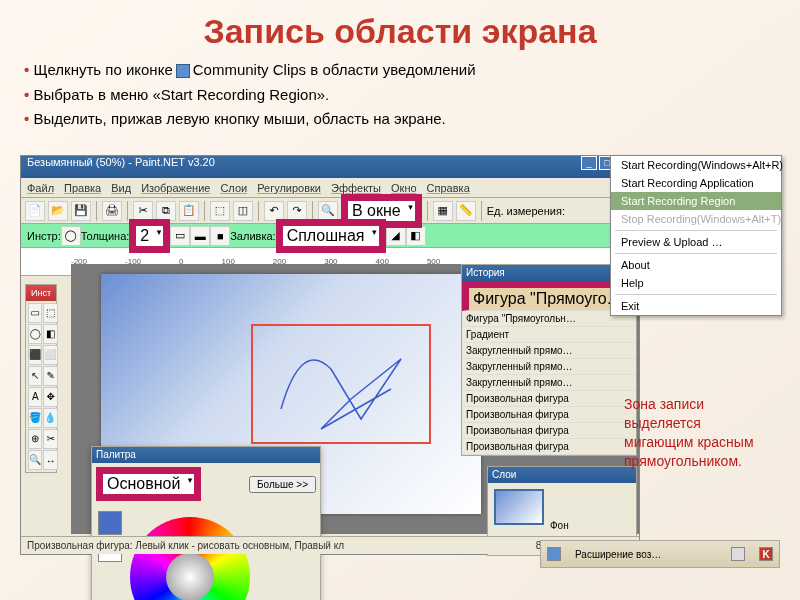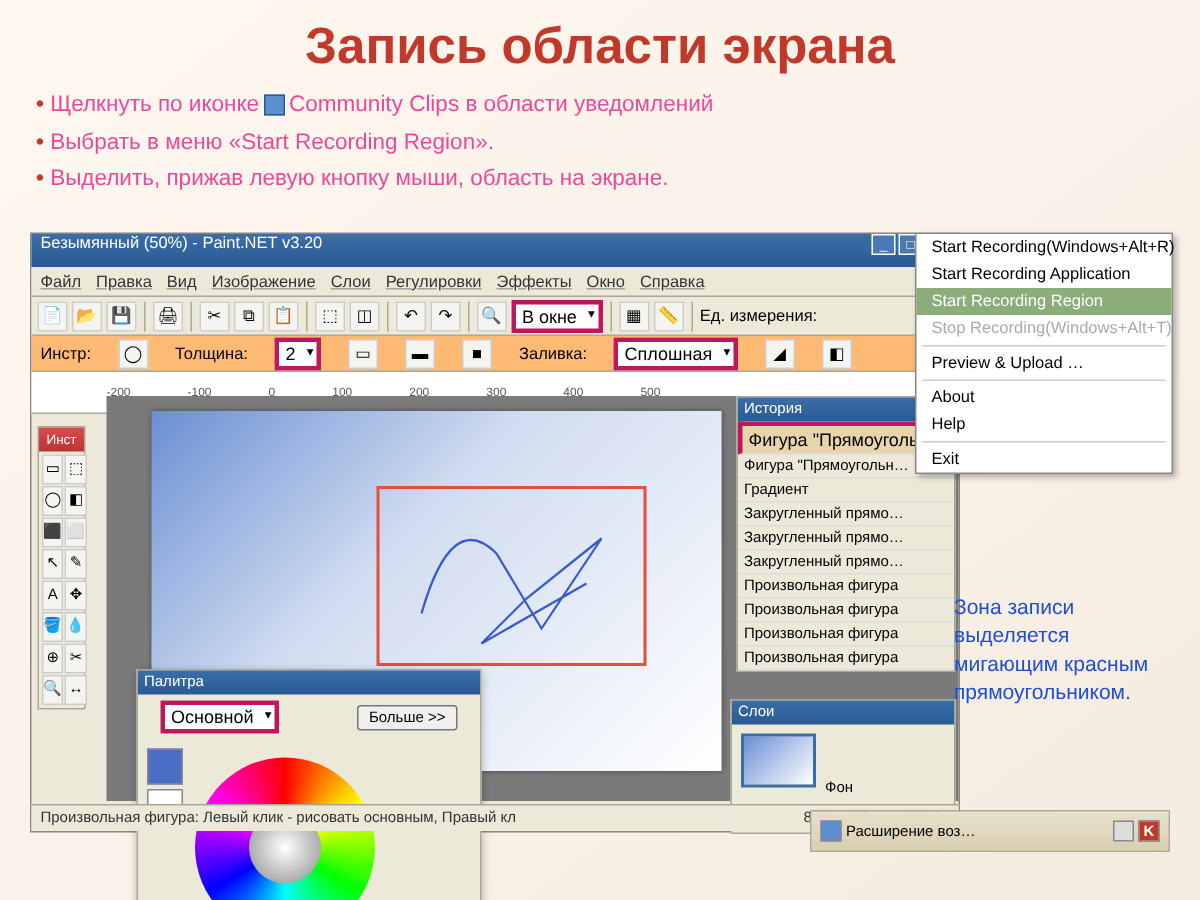--- a/index.html
+++ b/index.html
@@ -1,64 +1,64 @@
 <!DOCTYPE html>
 <html><head>
 <meta charset="utf-8">
 <style>
 *{box-sizing:border-box;margin:0;padding:0;font-family:Arial,sans-serif}
 body{background:linear-gradient(to bottom right,#fff8f0,#f5ebe0);width:800px;height:600px;overflow:hidden;position:relative}
 .slide{padding:12px 20px}
 .title{color:#c0392b;font-size:34px;font-weight:bold;text-align:center;margin-bottom:8px}
-.bullets{font-size:15px;color:#ec4899;line-height:1.5;margin-left:4px}
+.bullets{font-size:15px;color:#000000;line-height:1.5;margin-left:4px}
 .bullets li{list-style:none;margin-bottom:2px}
 .bullets li::before{content:"• ";color:#c0392b;font-weight:bold}
 .cc-icon{display:inline-block;width:14px;height:14px;background:#5b8fcf;border:1px solid #345a8a;vertical-align:middle;margin:0 3px}
 .shot{position:absolute;left:20px;top:155px;width:620px;height:400px;border:1px solid #888;background:#ece9d8}
 .titlebar{height:22px;background:linear-gradient(#3a6ea5,#2a5a95);color:#fff;font-size:11px;display:flex;align-items:flex-start;padding:0 6px}
 .titlebar .sp{flex:1}
 .tbx{width:16px;height:14px;background:#c0392b;margin-left:2px;border:1px solid #fff;font-size:9px;color:#fff;text-align:center;line-height:12px}
 .tbm{background:#4a7ab5}
 .menubar{height:20px;background:#ece9d8;border-bottom:1px solid #aca899;font-size:11px;display:flex;align-items:center;gap:10px;padding:0 6px;color:#333}
 .menubar span{text-decoration:underline;text-decoration-color:rgba(0,0,0,.3)}
 .tb1{height:26px;background:#ece9d8;border-bottom:1px solid #aca899;display:flex;align-items:center;padding:0 4px;gap:3px;font-size:11px}
 .tbtn{width:20px;height:20px;border:1px solid #ccc;background:#f4f4f0;display:flex;align-items:center;justify-content:center;font-size:11px}
 .sep{width:1px;height:20px;background:#aca899;margin:0 2px}
-.tb2{height:24px;background:#fdba74;border-bottom:1px solid #aca899;display:flex;align-items:center;padding:0 6px;gap:18px;font-size:11px}
-.sel{border:3px solid #be185d;background:#fff;padding:1px 14px 1px 4px;font-size:12px;position:relative}
+.tb2{height:24px;background:#86efac;border-bottom:1px solid #aca899;display:flex;align-items:center;padding:0 6px;gap:0;font-size:11px}
+.sel{border:7px solid #be185d;background:#fff;padding:1px 14px 1px 4px;font-size:16px;position:relative}
 .sel::after{content:"▾";position:absolute;right:2px;font-size:9px}
 .ruler{height:28px;background:#fff;border-bottom:1px solid #aca899;font-size:8px;color:#555;display:flex;align-items:center;padding-left:50px;gap:38px;overflow:hidden}
 .canvas-area{position:absolute;left:50px;top:108px;right:0;bottom:20px;background:#7a7a7a;overflow:hidden}
 .canvas{position:absolute;left:30px;top:10px;width:380px;height:240px;background:linear-gradient(135deg,#6b8fd4,#d0dcf0 40%,#fff);box-shadow:0 0 4px rgba(0,0,0,.4)}
 .redrect{position:absolute;left:150px;top:50px;width:180px;height:120px;border:2px solid #e74c3c}
 .scribble{position:absolute;left:160px;top:55px}
 .toolbox{position:absolute;left:4px;top:128px;width:32px;background:#ece9d8;border:1px solid #aca899}
 .toolbox .th{height:16px;background:linear-gradient(#d74b4b,#b33);color:#fff;font-size:9px;text-align:center;line-height:16px}
 .toolgrid{display:grid;grid-template-columns:1fr 1fr;gap:1px;padding:2px}
 .tool{height:20px;border:1px solid #ccc;background:#f4f4f0;font-size:10px;text-align:center;line-height:18px}
-.history{position:absolute;right:2px;top:108px;width:146px;background:#ece9d8;border:1px solid #aca899;font-size:10px}
+.history{position:absolute;right:2px;top:108px;width:176px;background:#ece9d8;border:1px solid #aca899;font-size:10px}
 .panelh{height:16px;background:linear-gradient(#3a6ea5,#2a5a95);color:#fff;font-size:10px;padding:0 4px;line-height:16px}
 .history .row{padding:2px 4px;border-bottom:1px solid #ddd;white-space:nowrap;overflow:hidden;text-overflow:ellipsis}
 .history .row.sel{background:#e8d4aa}
 .palette{position:absolute;left:70px;top:290px;width:230px;height:180px;background:#ece9d8;border:1px solid #aca899;box-shadow:0 2px 6px rgba(0,0,0,.3)}
 .palette .body{padding:6px;display:flex;gap:8px}
 .swatches{display:flex;flex-direction:column;gap:3px}
 .sw{width:24px;height:24px;border:1px solid #888}
 .wheel{width:120px;height:120px;border-radius:50%;background:conic-gradient(red,yellow,lime,cyan,blue,magenta,red);position:relative;margin-top:6px}
 .wheel::after{content:"";position:absolute;inset:30%;border-radius:50%;background:radial-gradient(#fff,#888)}
 .layers{position:absolute;right:2px;top:310px;width:150px;height:90px;background:#ece9d8;border:1px solid #aca899;font-size:10px}
 .thumb{width:50px;height:36px;background:linear-gradient(135deg,#6b8fd4,#fff);border:2px solid #3a6ea5;margin:6px}
 .status{position:absolute;left:0;right:0;bottom:0;height:18px;background:#ece9d8;border-top:1px solid #aca899;font-size:10px;display:flex;align-items:center;padding:0 6px;gap:20px;color:#333}
 .ctxmenu{position:absolute;right:18px;top:155px;width:172px;background:#fff;border:1px solid #888;font-size:11px;box-shadow:2px 2px 4px rgba(0,0,0,.3);z-index:50}
 .ctxmenu .mi{padding:3px 10px;white-space:nowrap}
 .ctxmenu .mi.hl{background:#8aad7a;color:#fff}
 .ctxmenu .mi.dis{color:#aaa}
 .ctxmenu .msep{height:1px;background:#ccc;margin:2px 4px}
-.caption{position:absolute;right:24px;top:395px;width:140px;font-size:14px;color:#1d4ed8;line-height:1.35}
-.taskbar{position:absolute;left:540px;top:540px;width:240px;height:28px;background:linear-gradient(#e8e0cc,#d8ceb0);border:1px solid #aca899;display:flex;align-items:center;gap:3px;padding:0 6px;font-size:10px}
+.caption{position:absolute;right:36px;top:395px;width:140px;font-size:14px;color:#b91c1c;line-height:1.35}
+.taskbar{position:absolute;left:540px;top:540px;width:240px;height:28px;background:linear-gradient(#e8e0cc,#d8ceb0);border:1px solid #aca899;display:flex;align-items:center;gap:14px;padding:0 6px;font-size:10px}
 .tray{width:14px;height:14px;border:1px solid #888;background:#ddd}
 </style>
 </head>
 <body>
 
 <div class="slide">
   <div class="title">Запись области экрана</div>
   <ul class="bullets">
     <li><span>Щелкнуть по иконке</span><span class="cc-icon"></span><span>Community Clips в области уведомлений</span></li>
     <li>Выбрать в меню «Start Recording Region».</li>
@@ -174,21 +174,21 @@
     <div class="row">Закругленный прямо…</div>
     <div class="row">Закругленный прямо…</div>
     <div class="row">Произвольная фигура</div>
     <div class="row">Произвольная фигура</div>
     <div class="row">Произвольная фигура</div>
     <div class="row">Произвольная фигура</div>
   </div>
 
   <div class="palette">
     <div class="panelh">Палитра</div>
-    <div style="padding:4px 15px;display:flex;gap:6px;align-items:center;font-size:10px">
+    <div style="padding:4px 4px;display:flex;gap:6px;align-items:center;font-size:10px">
       <span class="sel">Основной</span>
       <span style="flex:1"></span>
       <button style="font-size:10px;padding:1px 6px">Больше &gt;&gt;</button>
     </div>
     <div class="body">
       <div class="swatches">
         <div class="sw" style="background:#4a6ec4"></div>
         <div class="sw" style="background:#fff"></div>
       </div>
       <div class="wheel"></div>

